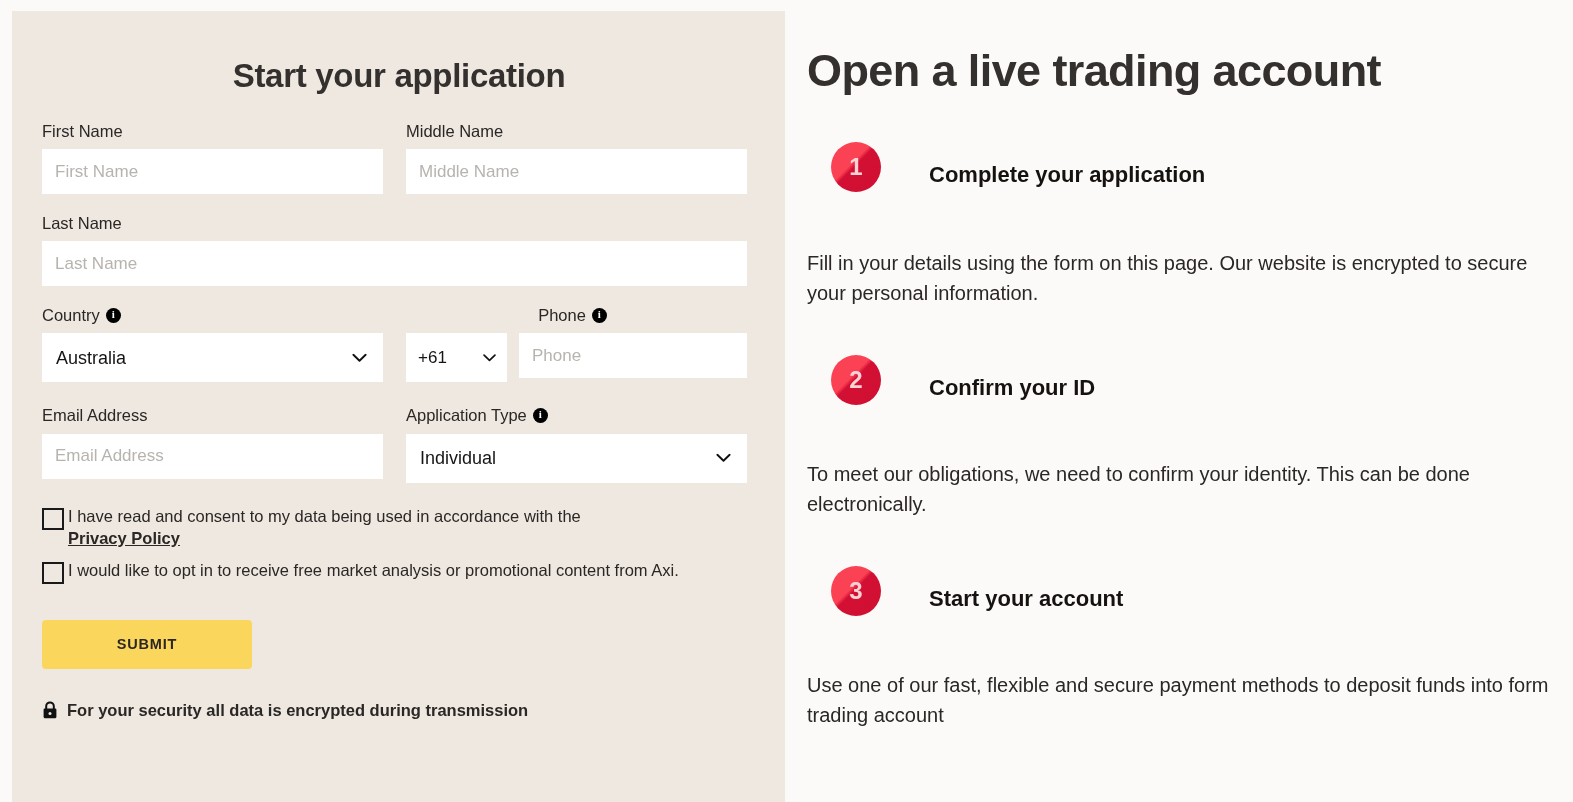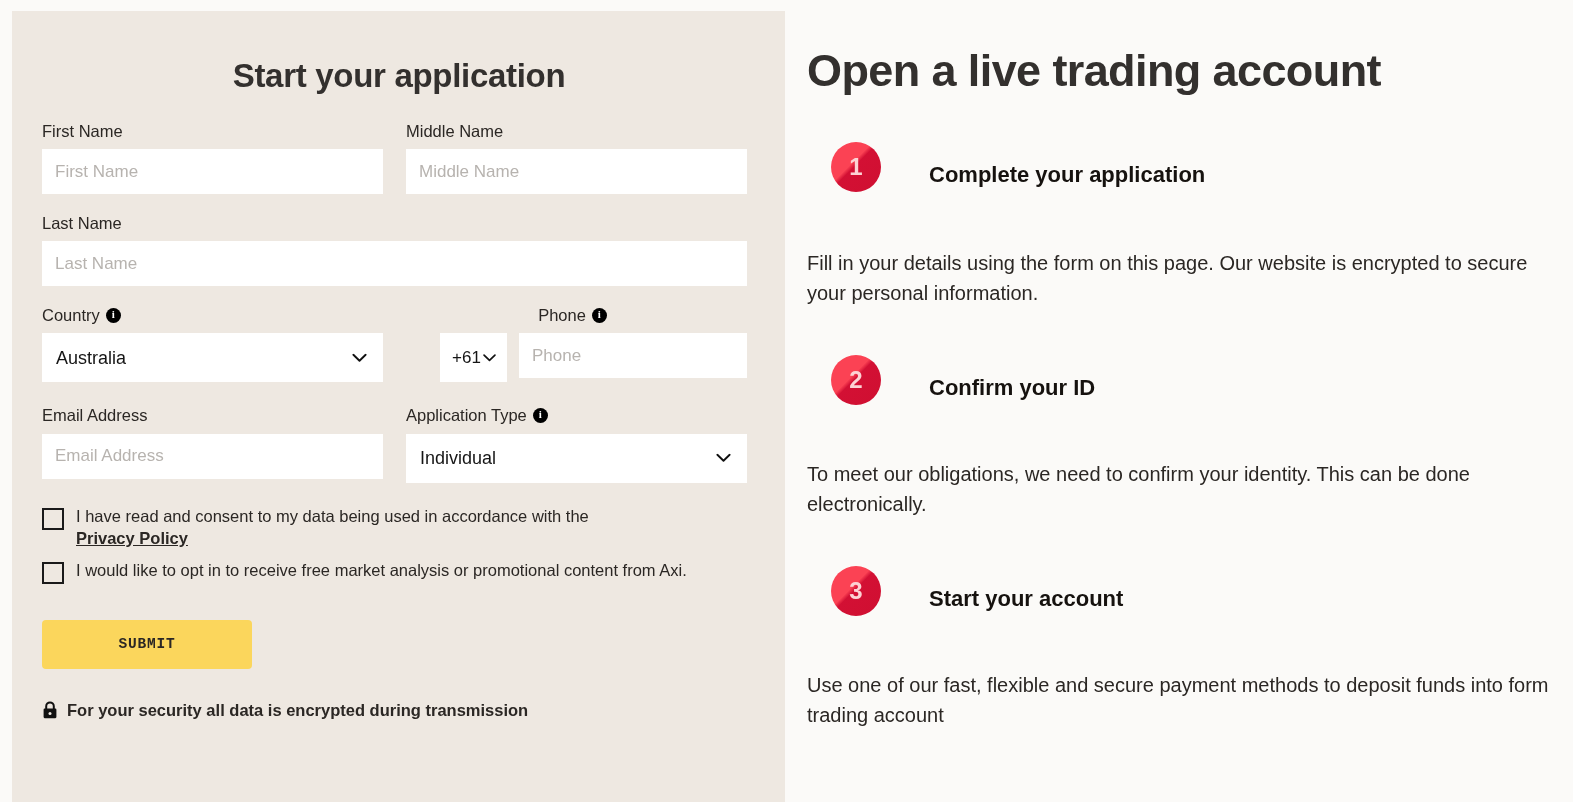--- a/index.html
+++ b/index.html
@@ -139,21 +139,21 @@
   .gap-20 { height: 20px; }
   .gap-27 { height: 27px; }
   .gap-24 { height: 24px; }
 
   
   .checks { margin-top: 22px; }
 
   .check-row {
     display: flex;
     align-items: flex-start;
-    gap: 12px;
+    gap: 4px;
     margin-bottom: 10px;
   }
 
   .checkbox {
     width: 22px;
     height: 22px;
     border: 2.5px solid #1A1A1A;
     background: transparent;
     flex: none;
     margin-top: 3px;
@@ -173,21 +173,21 @@
     display: inline-block;
   }
 
   .submit-btn {
     margin-top: 26px;
     width: 210px;
     height: 49px;
     background: #FBD65C;
     border: none;
     border-radius: 4px;
-    font-family: Liberation Mono, monospace;
+    font-family: Liberation Sans, sans-serif;
     font-size: 14.5px;
     font-weight: bold;
     letter-spacing: 0.8px;
     color: #2B2724;
     cursor: pointer;
   }
 
   .security-note {
     margin-top: 32px;
     display: flex;
@@ -319,21 +319,21 @@
           </div>
         </div>
 
         <div class="col">
           <div class="field-label" style="justify-content:center; margin-left:-8px;">
             <span>Phone</span>
             <span class="info-icon">
                 <span>i</span>
               </span>
           </div>
-          <div style="display:flex; gap:12px;margin-left:34px;">
+          <div style="display:flex; gap:12px;">
             <div class="select-wrap narrow">
               <span class="select-value">+61</span>
               <svg class="chevron" viewBox="0 0 16 10">
                 <path d="M1.2 1.4 L8 8 L14.8 1.4" fill="none" stroke="#111" stroke-width="2.1" stroke-linecap="round" stroke-linejoin="round"></path>
               </svg>
             </div>
             <input class="txt-input" type="text" style="width: 228px; height: 45px;" placeholder="Phone">
           </div>
         </div>
       </div>

